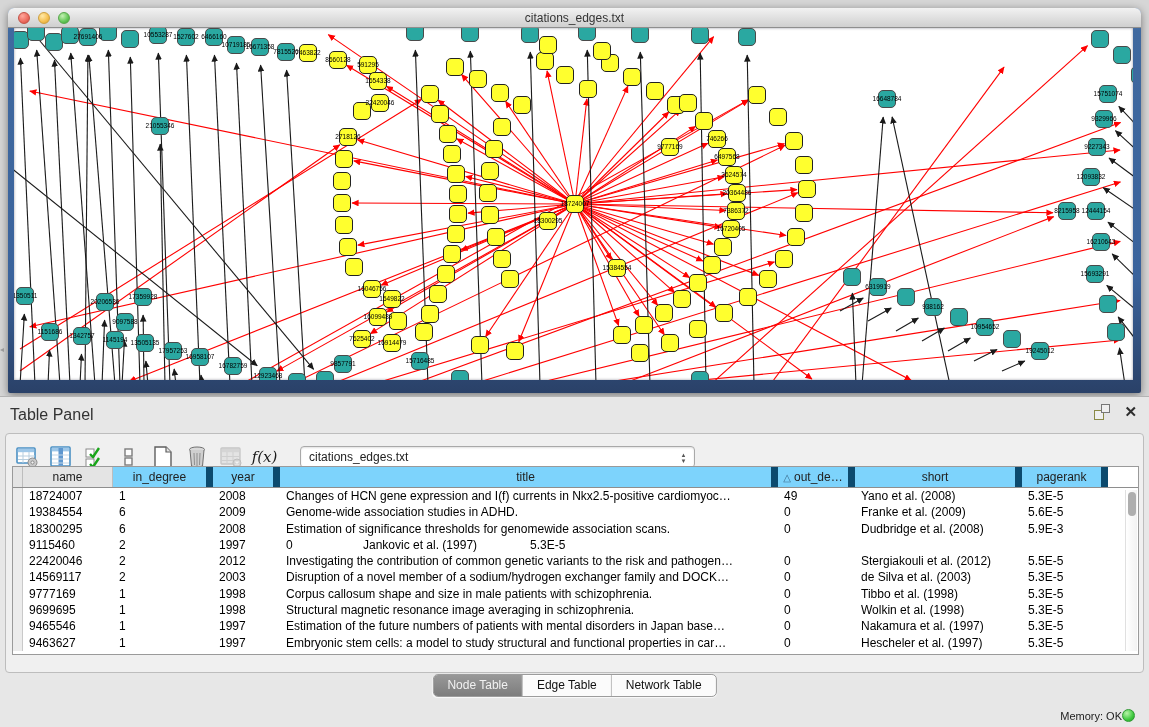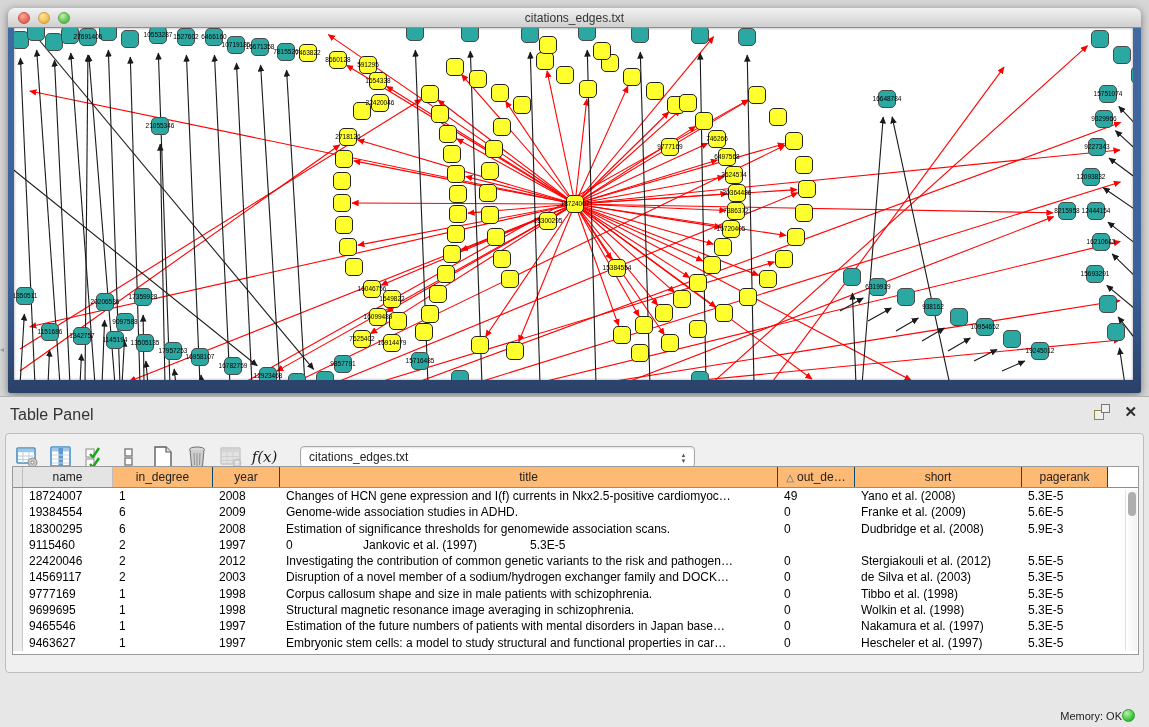--- a/index.html
+++ b/index.html
@@ -46,21 +46,21 @@
     border:1px solid #A9A9A9; border-radius:4px; position:relative;
     font-size:12px; color:#222; line-height:20px; padding-left:8px;
     box-shadow:inset 0 1px 2px rgba(0,0,0,.12); }
   .combo .steppers { position:absolute; right:6px; top:2px; width:9px; height:18px;
     display:flex; flex-direction:column; align-items:center; justify-content:center; color:#555; }
   .combo .steppers span { font-size:6px; line-height:6px; }
   .table-wrap { position:absolute; left:6px; top:32px; width:1127px; height:189px;
     background:#fff; border:1px solid #9A9A9A; overflow:hidden; }
   .thead { display:flex; height:21px; border-bottom:1px solid #8E8E8E; }
   .th { font-size:12px; color:#222; text-align:center; line-height:20px;
-    background:#fdba74; border-right:1px solid #0c4a6e; overflow:hidden; white-space:nowrap; }
+    background:#7dd3fc; border-right:7px solid #0c4a6e; overflow:hidden; white-space:nowrap; }
   .th.gray { background:#E4E4E4; border-right:1px solid #BDBDBD; }
   .th .sort { color:#3C6E8F; font-size:10px; margin-right:3px; }
   .gut { width:10px; background:#ECECEC; border-right:1px solid #C9C9C9; }
   .trow { display:flex; height:16.3px; }
   .td { font-size:12px; color:#000; line-height:16px; padding-left:6px;
     overflow:hidden; white-space:nowrap; }
   .c0{width:90px;} .c1{width:100px;} .c2{width:67px;} .c3{width:498px;}
   .c4{width:77px;} .c5{width:167px;} .c6{width:86px;}
   .vscroll { position:absolute; right:1px; top:23px; bottom:3px; width:12px;
     background:linear-gradient(90deg,#FFFFFF,#F2F2F2); border-left:1px solid #E0E0E0; }
@@ -639,18 +639,23 @@
             <div class="td c5">Hescheler et al. (1997)</div>
             <div class="td c6">5.3E-5</div>
           </div>
         </div>
       <div class="vscroll">
           <div class="vthumb"></div>
         </div>
     </div>
   </div>
 
+  <div class="tabbar" id="tabbar">
+      <div class="tab sel">Node Table</div>
+      <div class="tab">Edge Table</div>
+      <div class="tab">Network Table</div>
+    </div>
 
   <div class="statusbar">
     <span class="lbl">Memory: OK</span>
     <span class="memdot"></span>
   </div>
 </div>
 
 </body></html>

